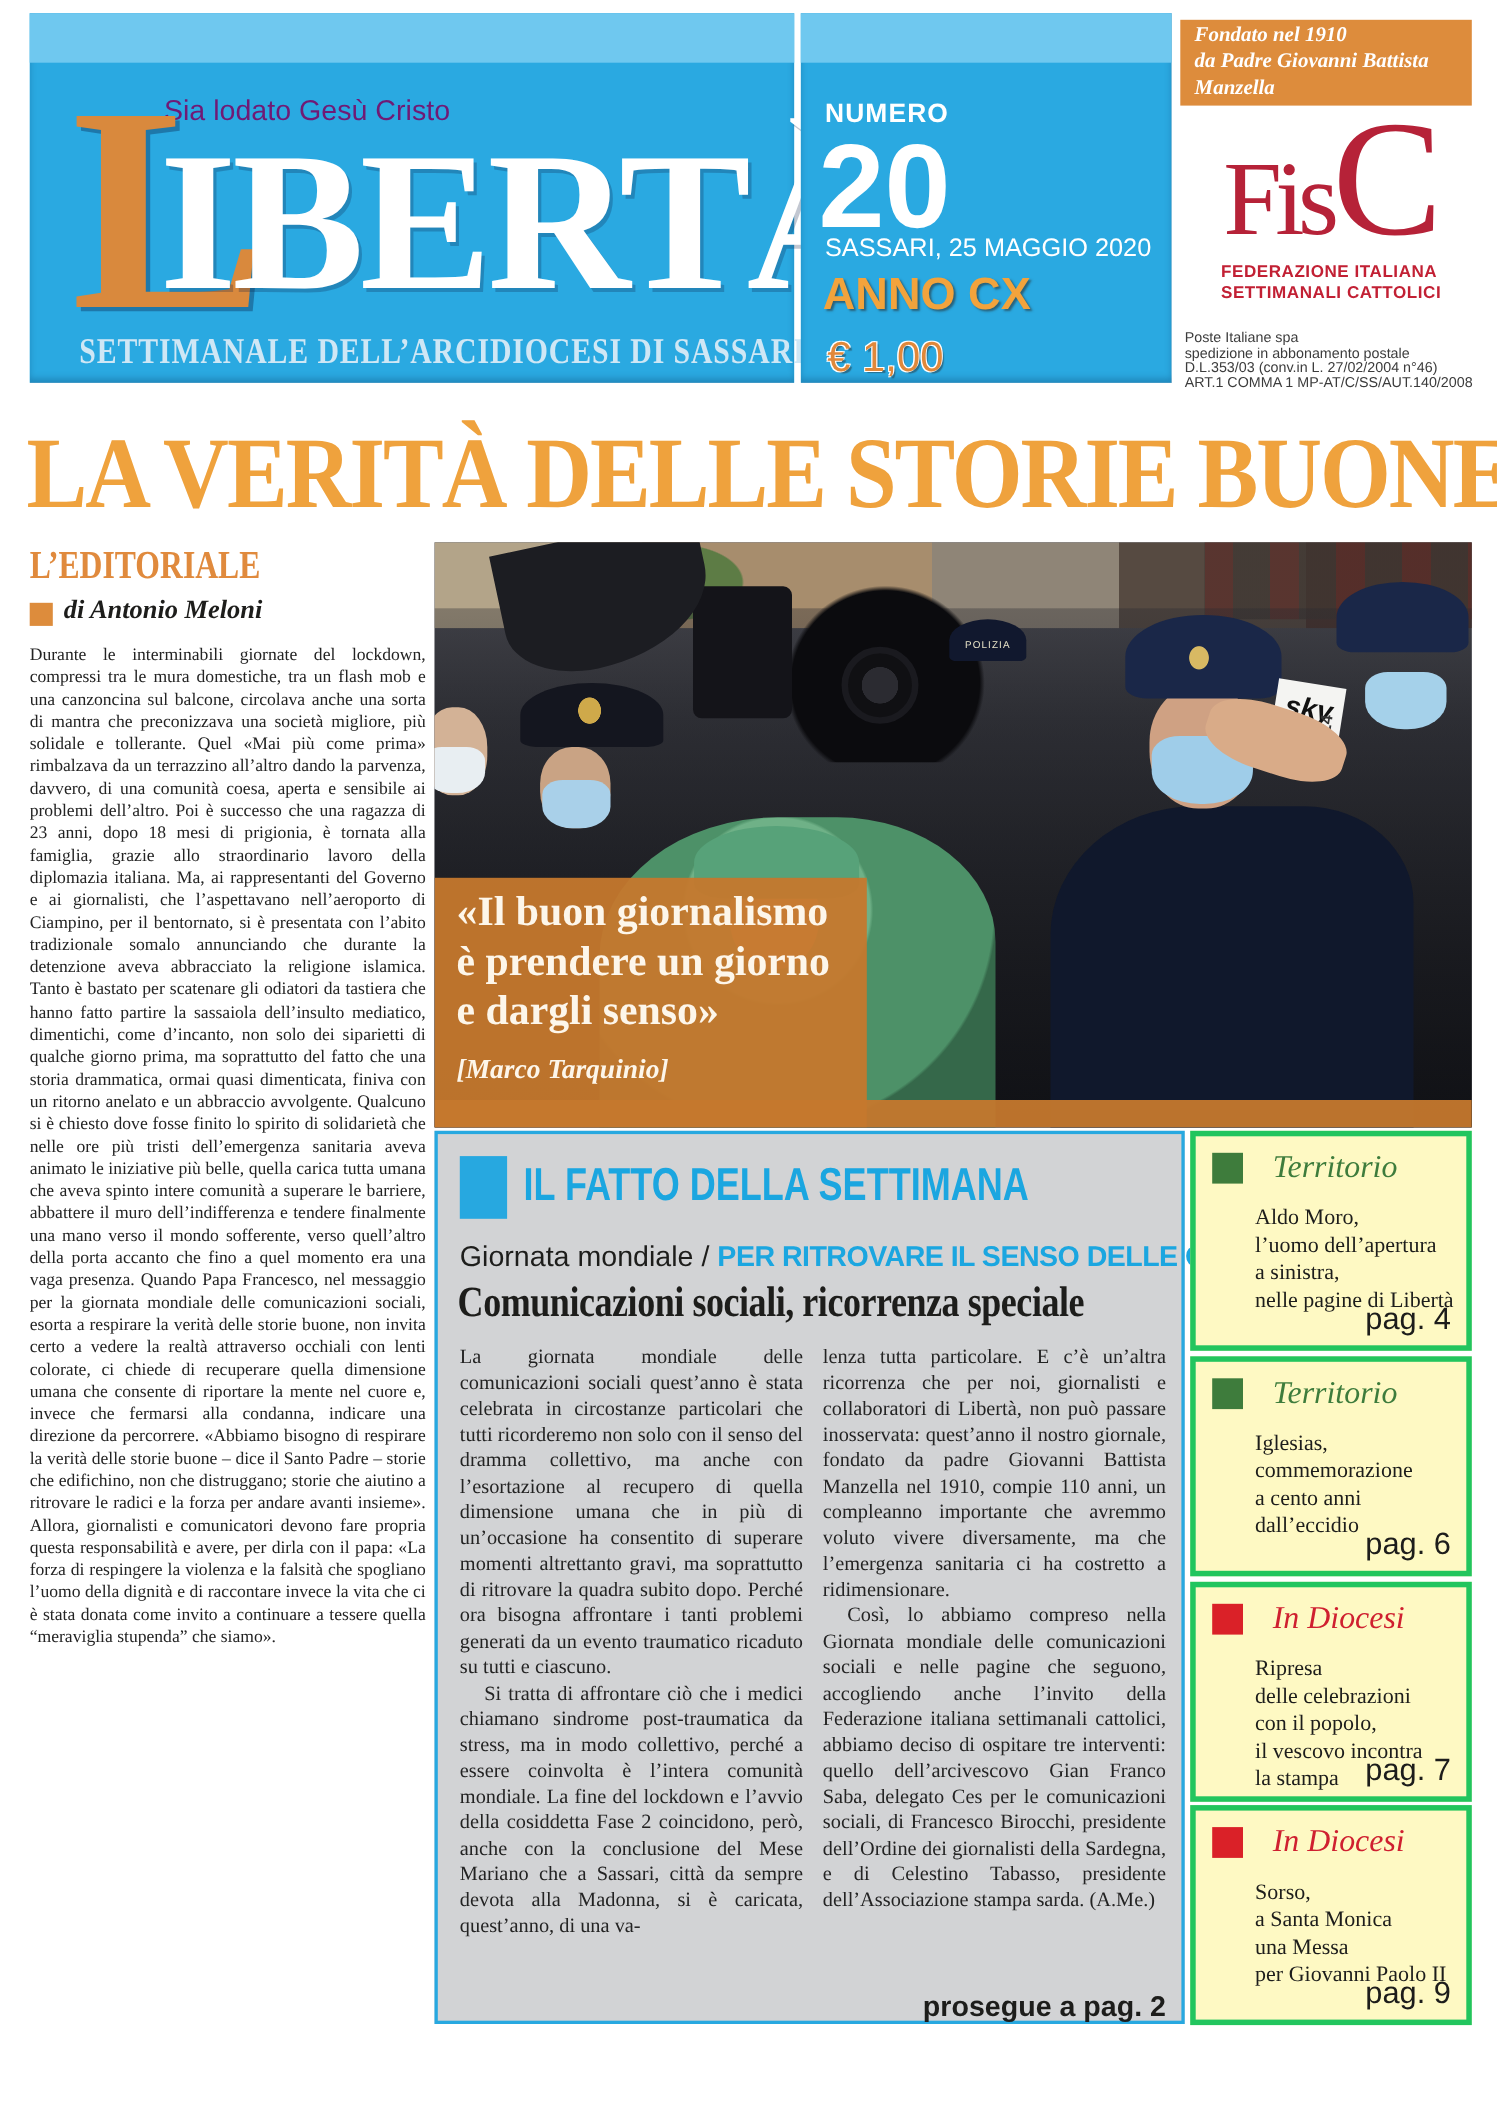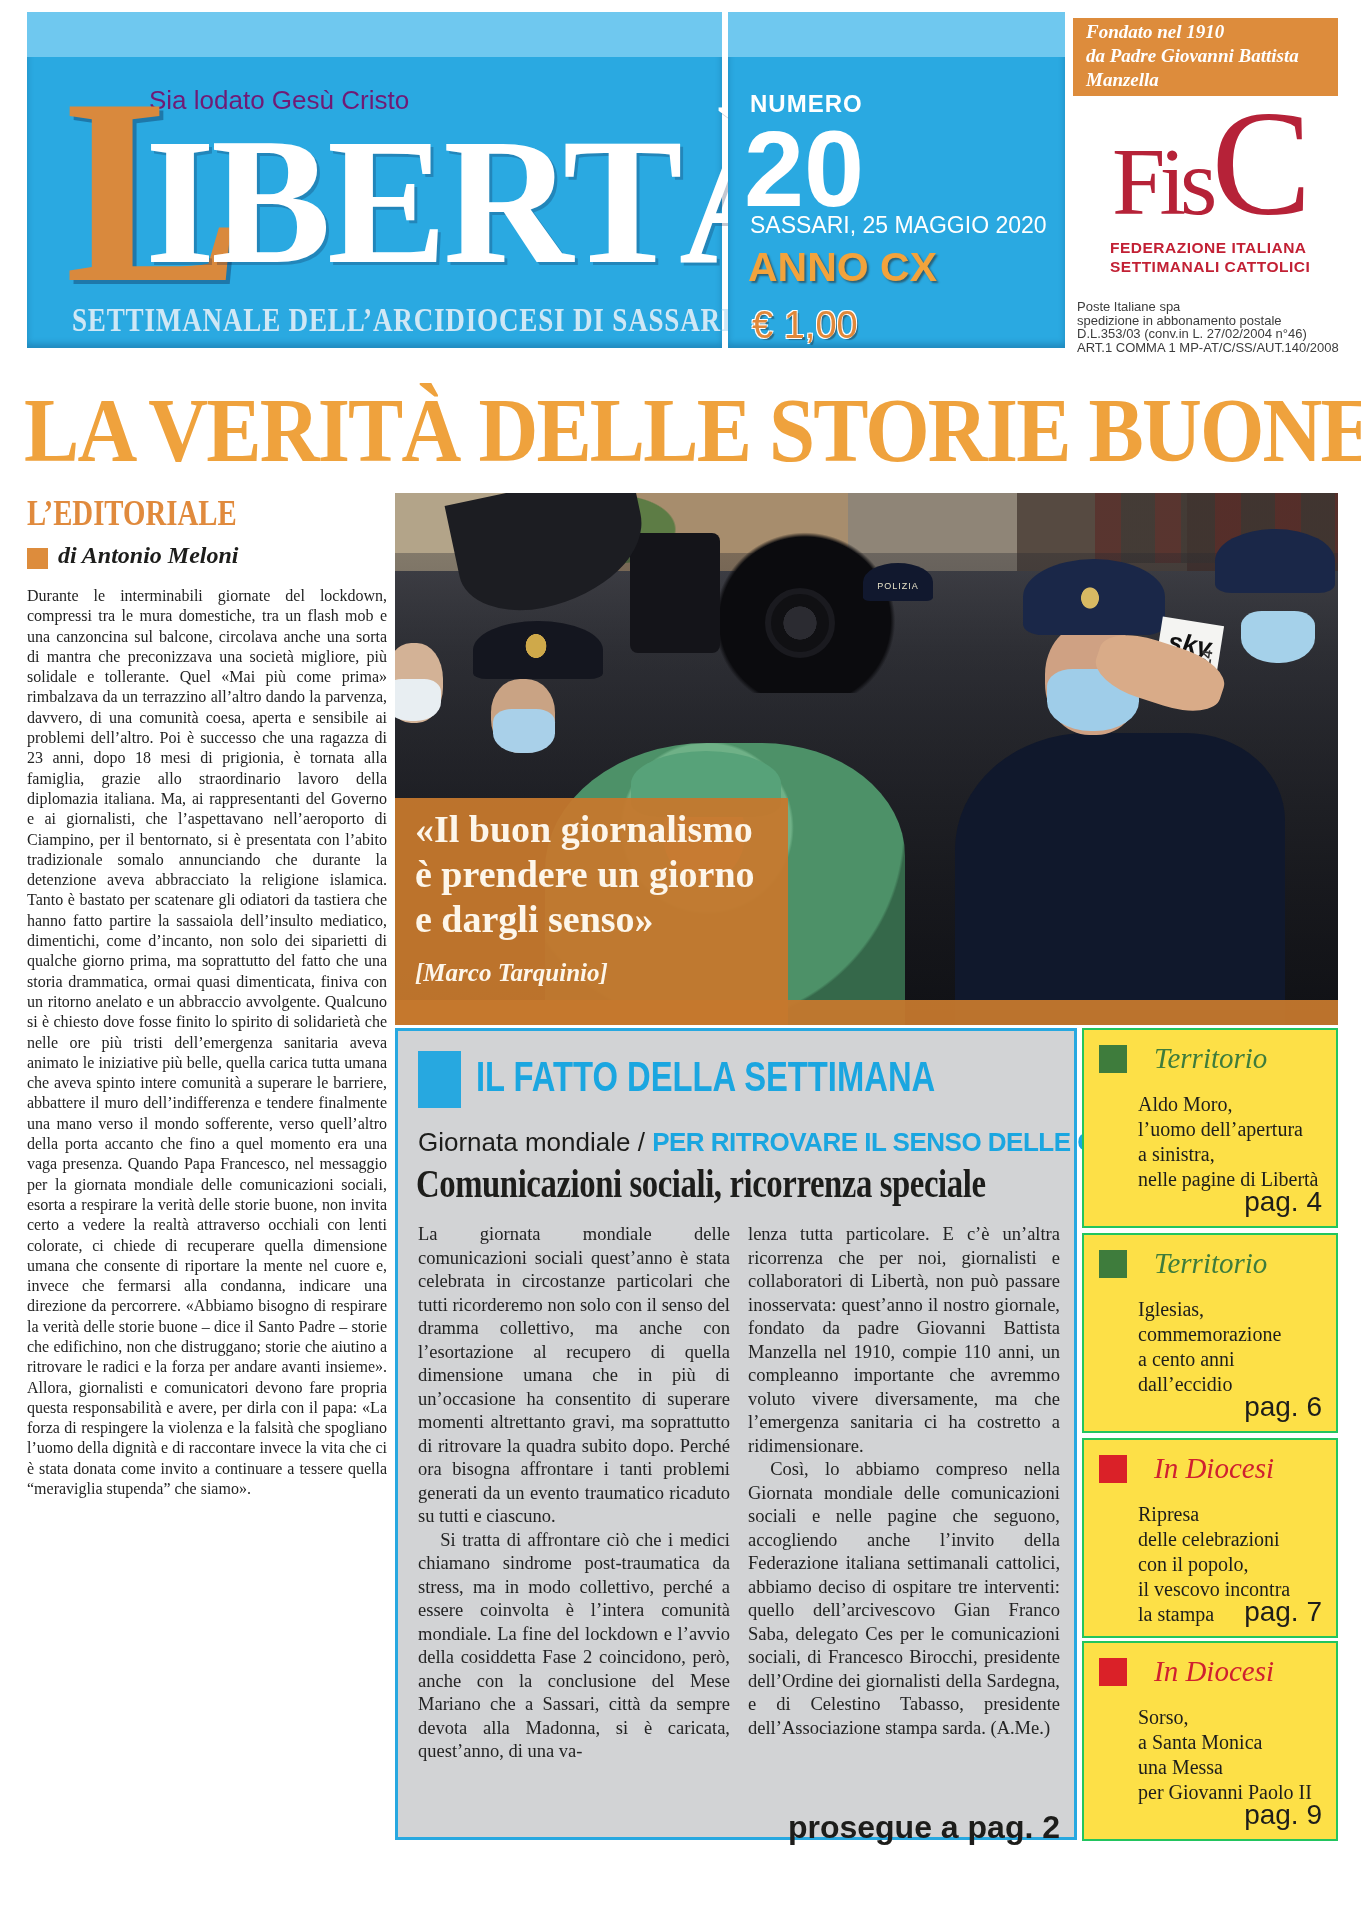--- a/index.html
+++ b/index.html
@@ -53,24 +53,24 @@
   
   .fatto { position:absolute; left:395px; top:1028px; width:682px; height:812px; background:#d2d3d5; border:3px solid #27a8e0; }
   .fatto-sq { position:absolute; left:20px; top:20px; width:43px; height:57px; background:#27a8e0; }
   .fatto-title { position:absolute; left:78px; top:22px; font-family:"Liberation Sans",sans-serif; font-size:42px; font-weight:bold; color:#1ba6e0; transform:scaleX(.78); transform-origin:0 0; white-space:nowrap; letter-spacing:0; }
   .kicker { position:absolute; left:20px; top:96px; font-family:"Liberation Sans",sans-serif; font-size:26px; color:#1d1d1b; white-space:nowrap; }
   .kicker b { color:#1ba6e0; letter-spacing:-.5px; }
   .fatto-headline { position:absolute; left:18px; top:130px; font-size:39px; font-weight:bold; color:#1d1d1b; transform:scaleX(.84); transform-origin:0 0; white-space:nowrap; letter-spacing:-.5px; }
   .fcol { position:absolute; top:192px; width:312px; height:588px; font-size:18.5px; line-height:23.5px; text-align:justify; color:#232323; overflow:hidden; }
   .fcol.c1 { left:20px; } .fcol.c2 { left:350px; }
   .fcol p.ind { text-indent:1.2em; }
-  .prosegue { position:absolute; left:350px; top:778px; width:312px; text-align:right; font-family:"Liberation Sans",sans-serif; font-size:32px; font-weight:bold; color:#1d1d1b; }
-
-  
-  .scard { position:absolute; left:1082px; width:256px; height:200px; background:#fde047; border:2px solid #22c55e; }
+  .prosegue { position:absolute; left:350px; top:778px; width:312px; text-align:right; font-family:"Liberation Sans",sans-serif; font-size:26px; font-weight:bold; color:#1d1d1b; }
+
+  
+  .scard { position:absolute; left:1082px; width:256px; height:200px; background:#fef9c3; border:5px solid #22c55e; }
   .scard .sq { position:absolute; left:15px; top:15px; width:28px; height:28px; }
   .scard .cat { position:absolute; left:70px; top:12px; font-size:29px; font-style:italic; }
   .scard .sbody { position:absolute; left:54px; top:62px; width:190px; font-size:20px; line-height:25px; color:#1d1d1b; white-space:pre-line; }
   .scard .pag { position:absolute; right:14px; bottom:8px; font-family:"Liberation Sans",sans-serif; font-size:28px; color:#1d1d1b; }
   .green .sq { background:#3e7c3c; } .green .cat { color:#3e7c3c; }
   .red .sq { background:#da2128; } .red .cat { color:#cf2030; }
 </style>
 </head>
 <body>
 

